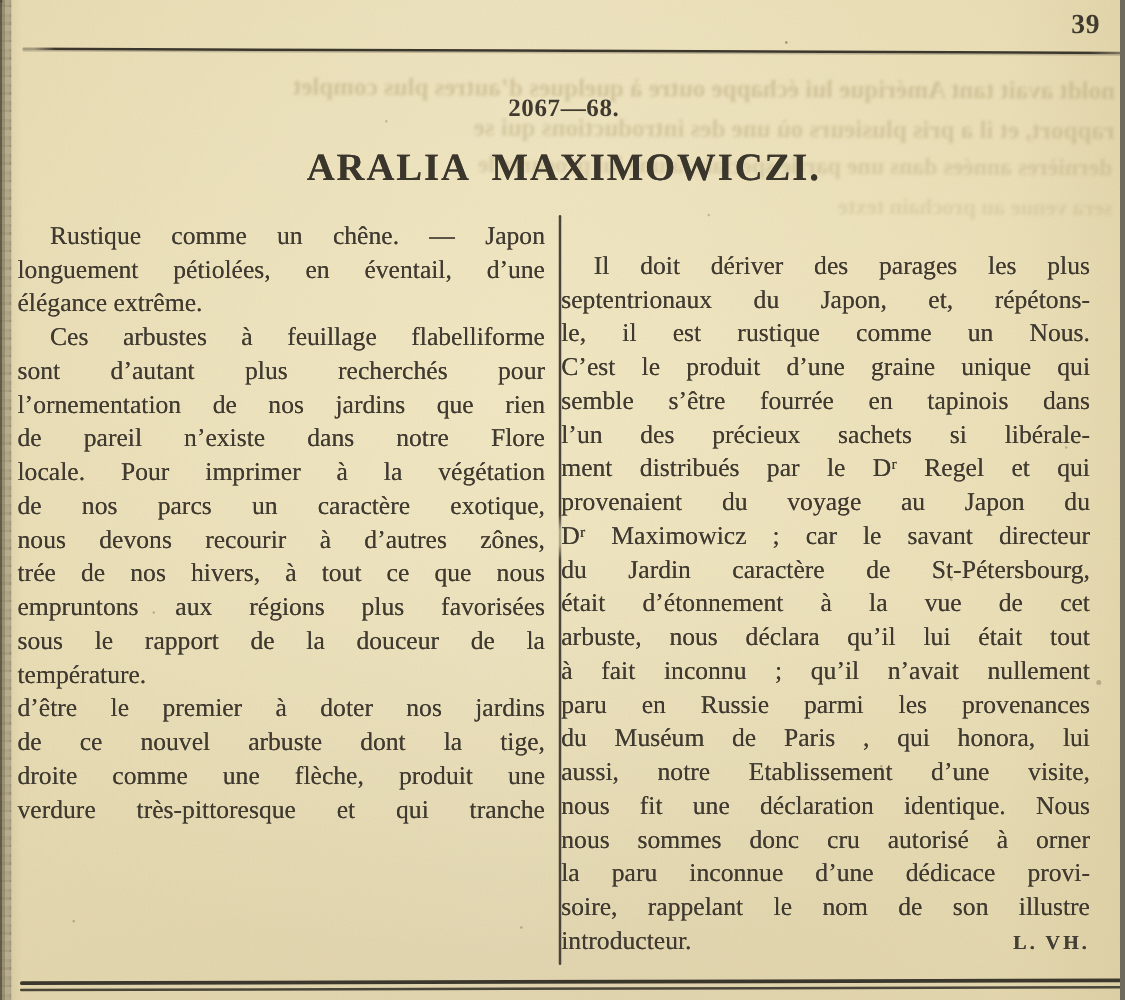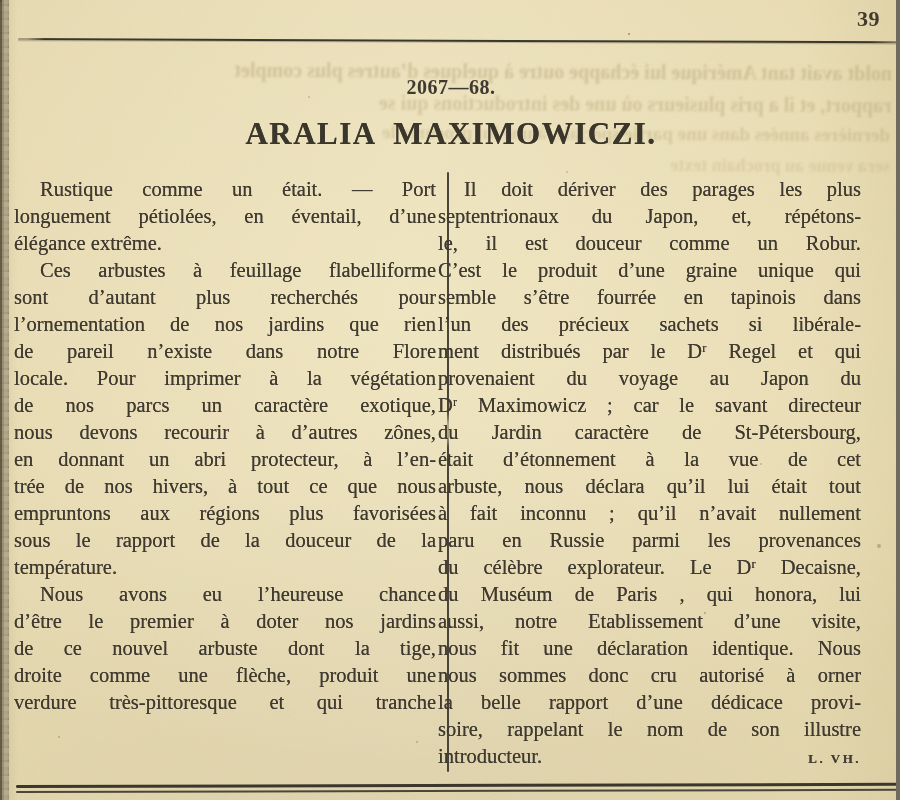--- a/index.html
+++ b/index.html
@@ -49,29 +49,29 @@
     text-align:center;font-size:31px;font-weight:bold;
     letter-spacing:1.5px;word-spacing:9px;color:#3b362c;
     text-shadow:0 0 .5px rgba(59,54,44,.8);
   }
   .col{
     position:absolute;top:176px;
     font-size:20.5px;line-height:27px;
     text-shadow:0 0 .5px rgba(64,58,48,.85);
   }
   .col-left{left:14px;width:422px;}
-  .col-right{left:438px;width:423px;}
+  .col-right{left:449px;width:423px;margin-top:24px;}
   .line{
     text-align:justify;text-align-last:justify;
     white-space:normal;height:27px;overflow:visible;
   }
   .line.last{text-align-last:left;}
   .line.indent{text-indent:26px;}
   .sigrow{display:flex;justify-content:space-between;align-items:baseline;text-align:center;}
-  .sig{font-size:13px;letter-spacing:2.5px;font-weight:bold;color:#454036;}
+  .sig{font-size:16px;letter-spacing:2.5px;font-weight:bold;color:#454036;}
   .divider{
     position:absolute;left:447px;top:172px;width:2px;height:600px;
     background:linear-gradient(180deg,#4a443a 0 40%, #55503f66 42% 44%, #4a443a 46% 100%);
     border-radius:1px;
   }
   .rule-bottom-a,.rule-bottom-b{
     position:absolute;left:16px;width:881px;background:#3b372d;border-radius:2px;
     transform:rotate(-.14deg);transform-origin:left center;
   }
   .rule-bottom-a{top:785px;height:2.6px;}
@@ -102,65 +102,62 @@
 
   <div class="pagenum">39</div>
 
   <div class="rule-top"></div>
 
   <div class="entry-number">2067—68.</div>
 
   <h1 class="title">ARALIA MAXIMOWICZI.</h1>
 
   <div class="col col-left">
-      <div class="line indent">Rustique comme un était. — Port</div>
+      <div class="line indent">Rustique comme un chêne. — Japon</div>
       <div class="line">longuement pétiolées, en éventail, d’une</div>
       <div class="line last">élégance extrême.</div>
       <div class="line indent">Ces arbustes à feuillage flabelliforme</div>
       <div class="line">sont d’autant plus recherchés pour</div>
       <div class="line">l’ornementation de nos jardins que rien</div>
       <div class="line">de pareil n’existe dans notre Flore</div>
       <div class="line">locale. Pour imprimer à la végétation</div>
       <div class="line">de nos parcs un caractère exotique,</div>
       <div class="line">nous devons recourir à d’autres zônes,</div>
-      <div class="line">en donnant un abri protecteur, à l’en-</div>
       <div class="line">trée de nos hivers, à tout ce que nous</div>
       <div class="line">empruntons aux régions plus favorisées</div>
       <div class="line">sous le rapport de la douceur de la</div>
       <div class="line last">température.</div>
-      <div class="line indent">Nous avons eu l’heureuse chance</div>
       <div class="line">d’être le premier à doter nos jardins</div>
       <div class="line">de ce nouvel arbuste dont la tige,</div>
       <div class="line">droite comme une flèche, produit une</div>
       <div class="line">verdure très-pittoresque et qui tranche</div>
     </div>
 
   <div class="divider"></div>
 
   <div class="col col-right">
       <div class="line indent">Il doit dériver des parages les plus</div>
       <div class="line">septentrionaux du Japon, et, répétons-</div>
-      <div class="line">le, il est douceur comme un Robur.</div>
+      <div class="line">le, il est rustique comme un Nous.</div>
       <div class="line">C’est le produit d’une graine unique qui</div>
       <div class="line">semble s’être fourrée en tapinois dans</div>
       <div class="line">l’un des précieux sachets si libérale-</div>
       <div class="line">ment distribués par le Dʳ Regel et qui</div>
       <div class="line">provenaient du voyage au Japon du</div>
       <div class="line">Dʳ Maximowicz ; car le savant directeur</div>
       <div class="line">du Jardin caractère de St-Pétersbourg,</div>
       <div class="line">était d’étonnement à la vue de cet</div>
       <div class="line">arbuste, nous déclara qu’il lui était tout</div>
       <div class="line">à fait inconnu ; qu’il n’avait nullement</div>
       <div class="line">paru en Russie parmi les provenances</div>
-      <div class="line">du célèbre explorateur. Le Dʳ Decaisne,</div>
       <div class="line">du Muséum de Paris , qui honora, lui</div>
       <div class="line">aussi, notre Etablissement d’une visite,</div>
       <div class="line">nous fit une déclaration identique. Nous</div>
       <div class="line">nous sommes donc cru autorisé à orner</div>
-      <div class="line">la belle rapport d’une dédicace provi-</div>
+      <div class="line">la paru inconnue d’une dédicace provi-</div>
       <div class="line">soire, rappelant le nom de son illustre</div>
       <div class="line sigrow">
         <span>introducteur.</span>
         <span class="sig">L. VH.</span>
       </div>
     </div>
 
   <div class="rule-bottom-a"></div>
   <div class="rule-bottom-b"></div>
 

